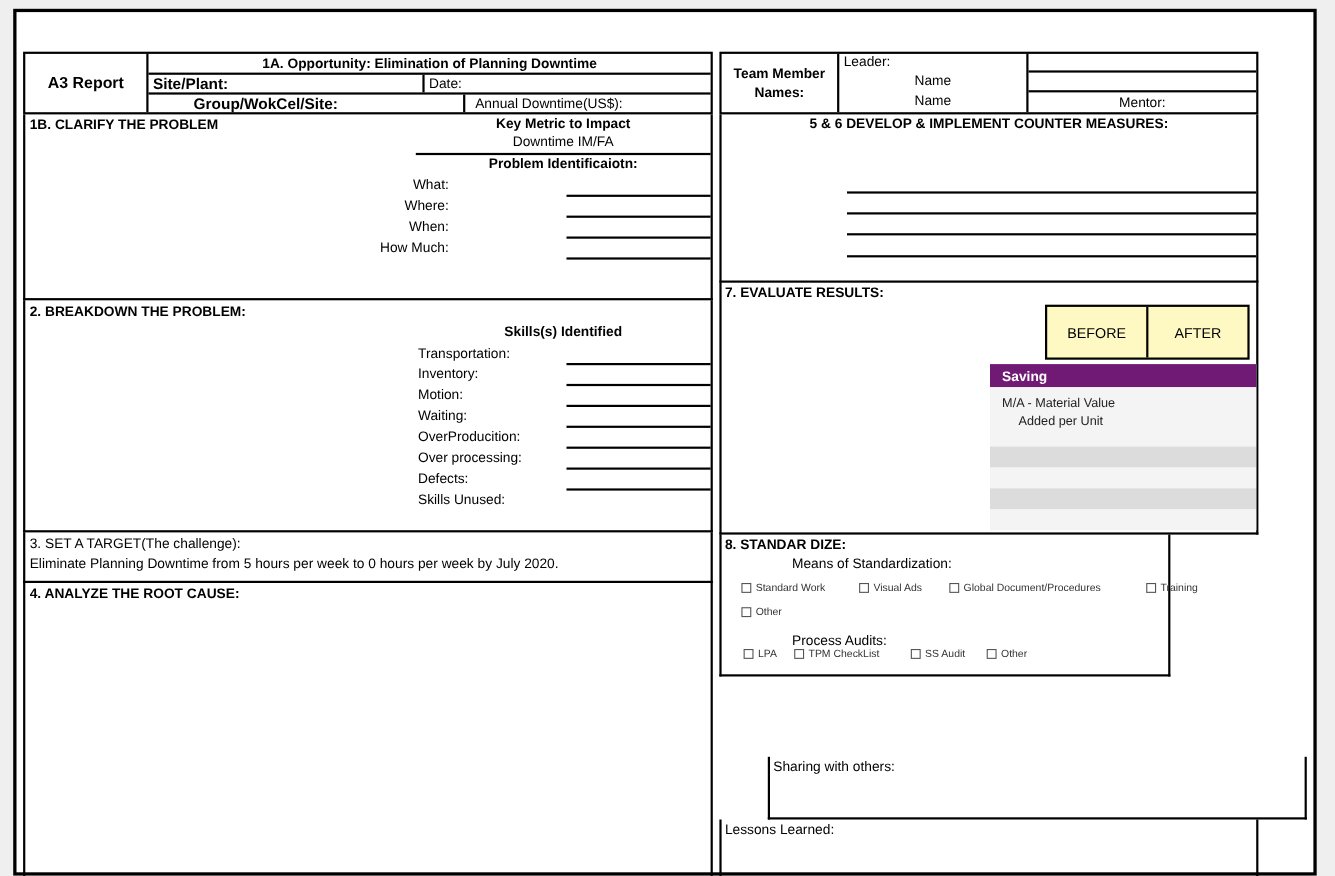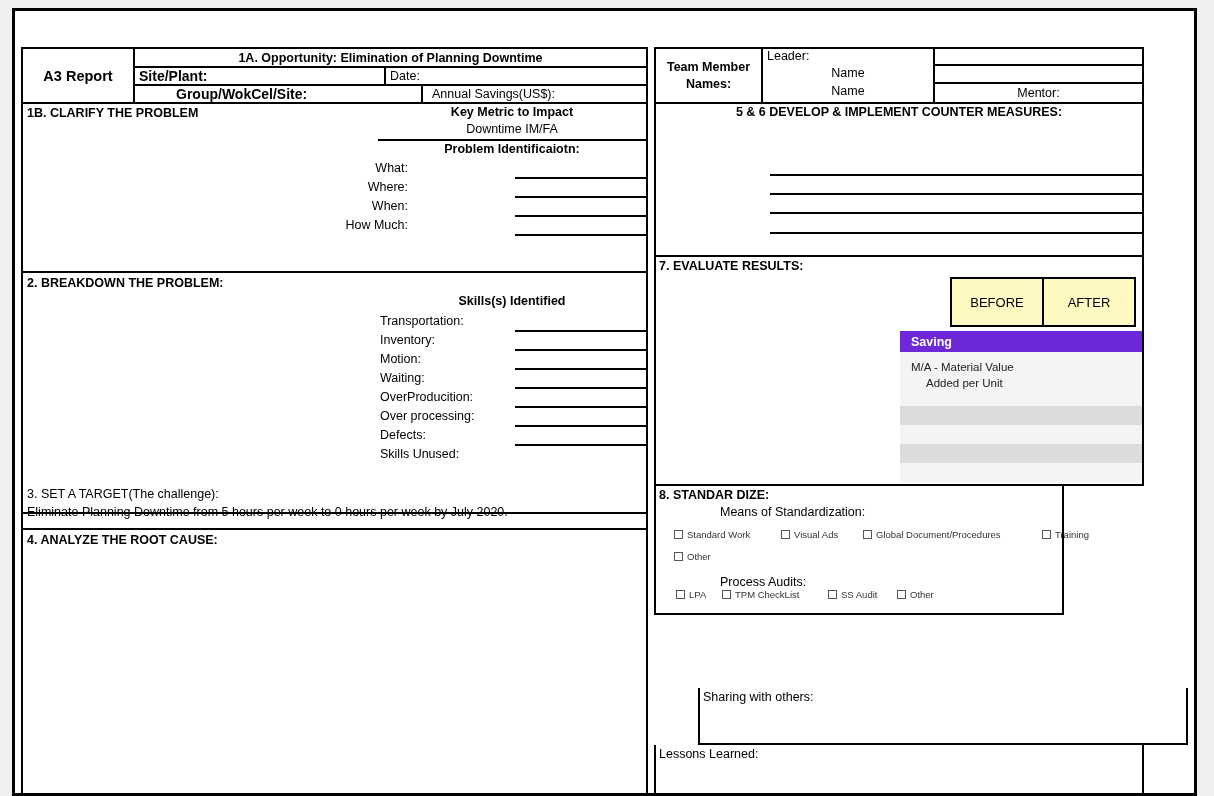--- a/index.html
+++ b/index.html
@@ -55,21 +55,21 @@
   #sec1b{left:0;top:57px;width:627px;height:169px;border:2px solid #000;border-top:0;}
   #sec1b-ttl{left:4px;top:2px;font-weight:bold;font-size:12.5px;}
   #km-ttl{left:355px;top:1px;width:268px;text-align:center;font-weight:bold;font-size:12.5px;}
   #km-val{left:355px;top:18px;width:268px;text-align:center;font-size:12.5px;}
   #km-rule{left:355px;top:35px;width:268px;height:0;border-top:2px solid #000;}
   #pi-ttl{left:355px;top:38px;width:268px;text-align:center;font-weight:bold;font-size:12.5px;}
   .pi-lbl{width:120px;text-align:right;font-size:12.5px;left:265px;}
   .pi-line{left:492px;width:131px;height:0;border-top:2px solid #000;}
 
   
-  #sec2{left:0;top:226px;width:627px;height:241px;border:2px solid #000;border-top:0;}
+  #sec2{left:0;top:226px;width:627px;height:211px;border:2px solid #000;border-top:0;}
   #sec2-ttl{left:4px;top:3px;font-weight:bold;font-size:12.5px;}
   #w-ttl{left:355px;top:21px;width:268px;text-align:center;font-weight:bold;font-size:12.5px;}
   .w-lbl{left:357px;font-size:12.5px;}
   .w-line{left:492px;width:131px;height:0;border-top:2px solid #000;}
 
   
   #sec3{left:0;top:437px;width:627px;height:46px;border:2px solid #000;border-top:0;}
   #sec3-ttl{left:4px;top:3px;font-size:12.5px;}
   #sec3-txt{left:4px;top:21px;font-size:12.5px;}
 
@@ -86,21 +86,21 @@
   .cm-th:last-child{border-right:0;}
   .cm-line{left:114px;width:372px;height:0;border-top:2px solid #000;}
 
   
   #sec7{left:633px;top:210px;width:490px;height:229px;border:2px solid #000;border-top:0;}
   #sec7-ttl{left:3px;top:2px;font-weight:bold;font-size:12.5px;}
   #ba-box{left:294px;top:20px;width:186px;height:50px;border:2px solid #000;display:flex;background:#fef9c3;}
   .ba-cell{flex:1;display:flex;align-items:center;justify-content:center;font-size:13px;}
   #ba-div{width:0;border-left:2px solid #000;}
   #sv-tbl{left:244px;top:74px;width:242px;height:151px;background:#f4f4f4;}
-  #sv-head{left:0;top:0;width:100%;height:21px;background:#6d28d9;color:#fff;font-weight:bold;
+  #sv-head{left:0;top:0;width:100%;height:21px;background:#701a75;color:#fff;font-weight:bold;
            font-size:12.5px;display:flex;align-items:center;padding-left:11px;box-sizing:border-box;}
   #sv-r1{left:0;top:21px;width:100%;height:54px;background:#f4f4f4;}
   #sv-t1{left:11px;top:9px;font-size:11.5px;color:#222;}
   #sv-t2{left:26px;top:25px;font-size:11.5px;color:#222;}
   #sv-r2{left:0;top:75px;width:100%;height:19px;background:#dcdcdc;}
   #sv-r3{left:0;top:94px;width:100%;height:19px;background:#f4f4f4;}
   #sv-r4{left:0;top:113px;width:100%;height:19px;background:#dcdcdc;}
   #sv-r5{left:0;top:132px;width:100%;height:19px;background:#f4f4f4;}
 
   
@@ -126,21 +126,21 @@
 
   <div class="box" id="hdr-left">
     <div class="box" id="a3-title">A3 Report</div>
     <div class="box" id="opp-row">1A. Opportunity: Elimination of Planning Downtime</div>
     <div class="box" id="site-row">
       <div class="hcellL">Site/Plant:</div>
       <div class="hcellR">Date:</div>
     </div>
     <div class="box" id="grp-row">
       <div class="hcellL ind">Group/WokCel/Site:</div>
-      <div class="hcellR ind">Annual Savings(US$):</div>
+      <div class="hcellR ind">Annual Downtime(US$):</div>
     </div>
   </div>
 
   <div class="box" id="hdr-right">
     <div class="box" id="tmn">Team Member Names:</div>
     <div class="box" id="leadcol">
       <div class="box" id="lead-l">Leader:</div>
       <div class="box" id="lead-n1">Name</div>
       <div class="box" id="lead-n2">Name</div>
     </div>

